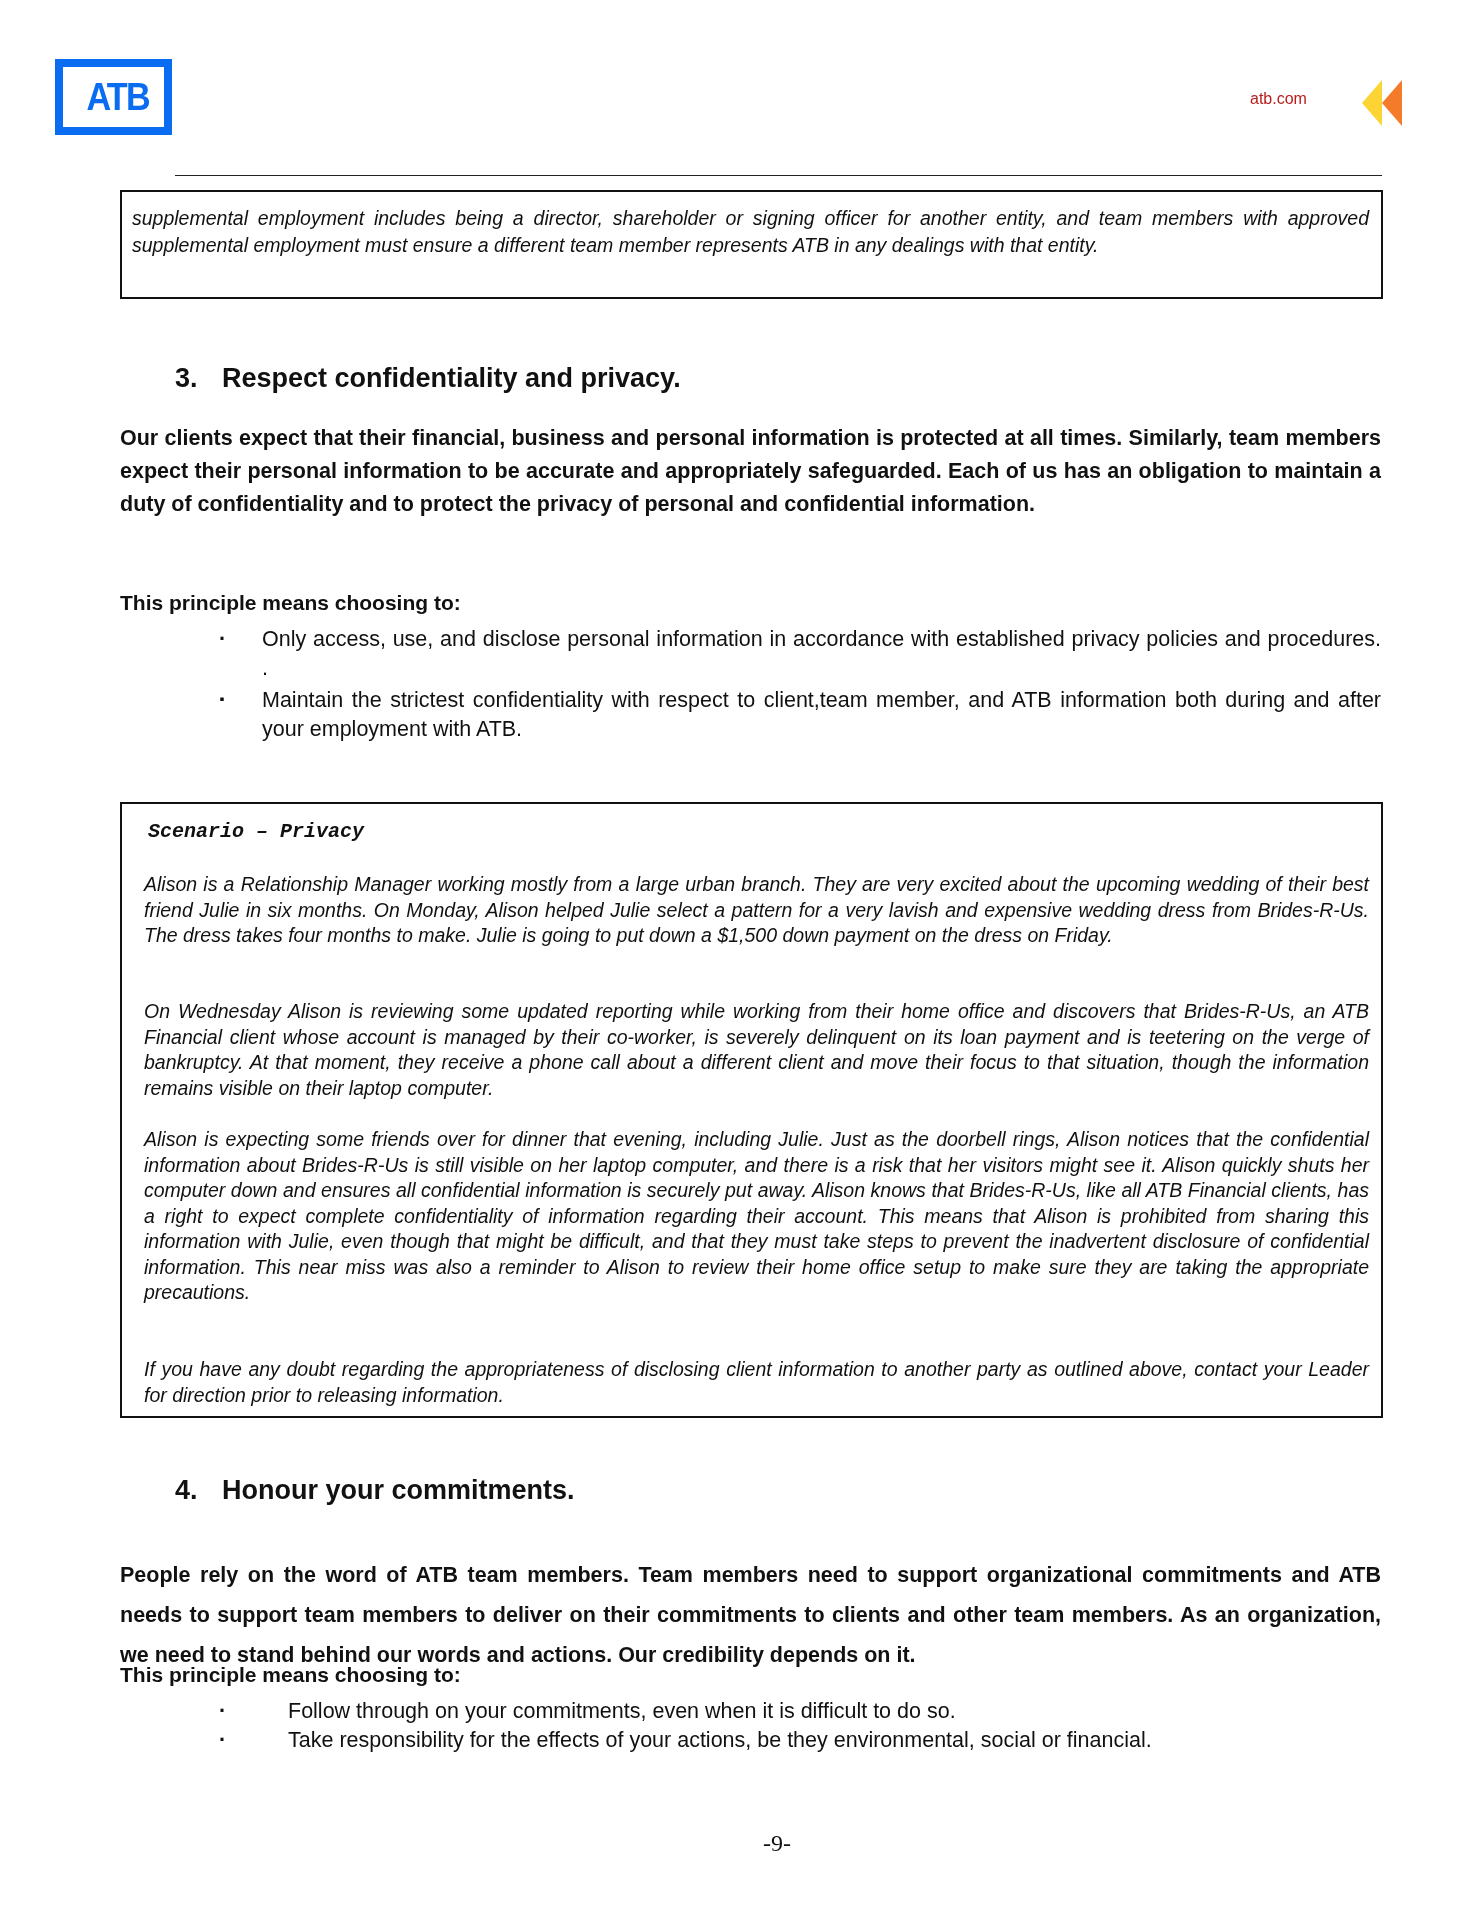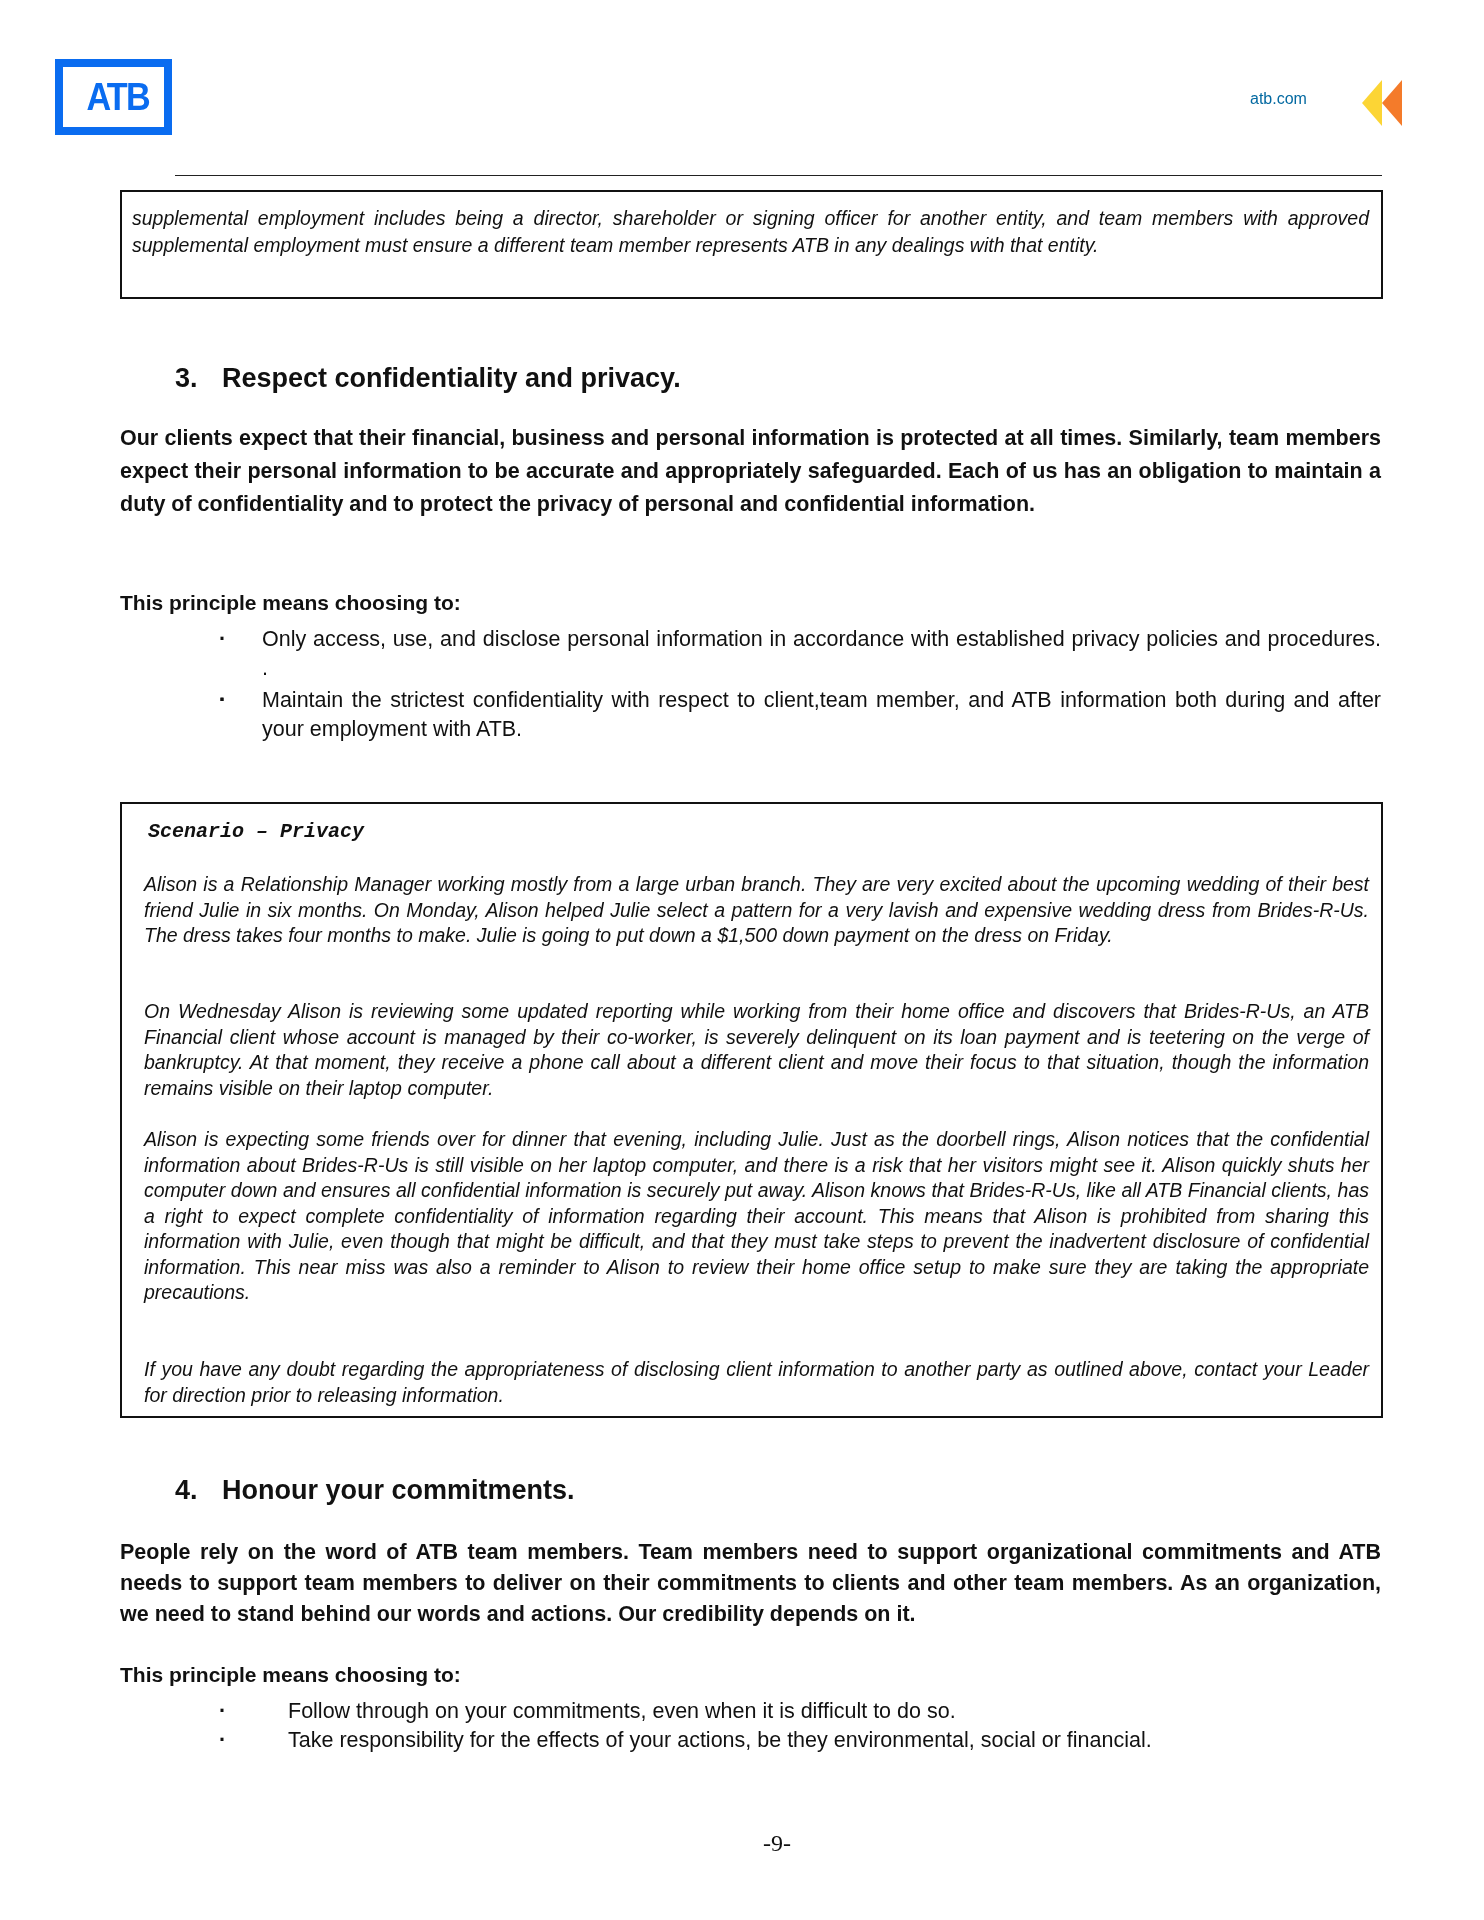--- a/index.html
+++ b/index.html
@@ -1,29 +1,29 @@
 <!DOCTYPE html>
 <html><head>
 <meta charset="utf-8">
 <style>
   html, body { margin: 0; padding: 0; background: #ffffff; }
   body { width: 1484px; height: 1920px; position: relative; overflow: hidden; font-family: "Liberation Sans", sans-serif; color: #111; }
   .abs { position: absolute; }
   .logo { left: 55px; top: 59px; width: 93px; height: 60px; border: 8px solid #0a6cf0; display: flex; align-items: center; justify-content: center; padding-left: 8px; }
   .logo span { font-family: "Liberation Sans", sans-serif; font-weight: bold; font-size: 38px; color: #0a6cf0; letter-spacing: -2px; transform: scaleX(0.9); }
-  .site { left: 1250px; top: 90px; font-size: 16px; color: #0369a1; }
+  .site { left: 1250px; top: 90px; font-size: 16px; color: #b91c1c; }
   .arrows { left: 1362px; top: 80px; width: 50px; height: 46px; }
   .hr { left: 175px; top: 175px; width: 1207px; height: 0; border-top: 1.5px solid #222; }
   .box1 { left: 120px; top: 190px; width: 1259px; height: 105px; border: 2px solid #111; }
   .box1 p { margin: 0; position: absolute; left: 10px; right: 12px; top: 13px; font-style: italic; font-size: 19.5px; line-height: 27px; text-align: justify; }
   .h2 { font-weight: bold; font-size: 27px; line-height: 32px; }
   .h2 .num { position: absolute; left: 0; }
   .h2 .txt { position: absolute; left: 47px; white-space: nowrap; }
   .para { left: 120px; width: 1261px; font-size: 21.5px; line-height: 33px; text-align: justify; margin: 0; font-weight: bold; }
-  .para4 { line-height: 31px; }
+  .para4 { line-height: 40px; margin-top: 18px; }
   .sub { left: 120px; font-weight: bold; font-size: 21px; }
   .blist { margin: 0; padding: 0; list-style: none; font-size: 21.5px; }
   .blist li { position: relative; text-align: justify; }
   .blist .dot { position: absolute; font-weight: bold; }
   .box2 { left: 120px; top: 802px; width: 1259px; height: 612px; border: 2px solid #111; }
   .box2 .title { position: absolute; left: 26px; top: 16px; font-weight: bold; font-style: italic; font-size: 20px; font-family: Liberation Mono, monospace; }
   .box2 .sp { position: absolute; left: 22px; right: 12px; margin: 0; font-style: italic; font-size: 19.5px; line-height: 25.5px; text-align: justify; }
   .pagenum { left: 0; width: 1554px; text-align: center; top: 1830px; font-family: "Liberation Serif", serif; font-size: 24px; }
 </style>
 </head>

